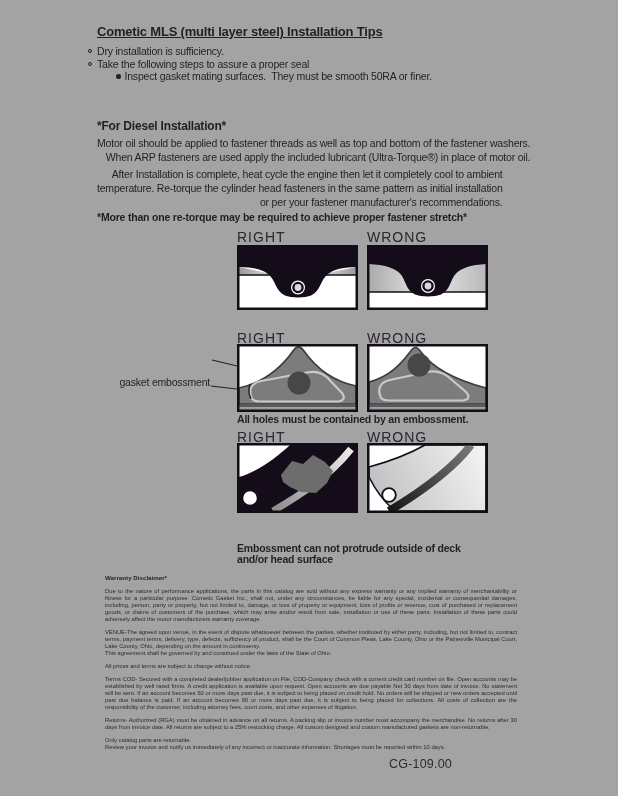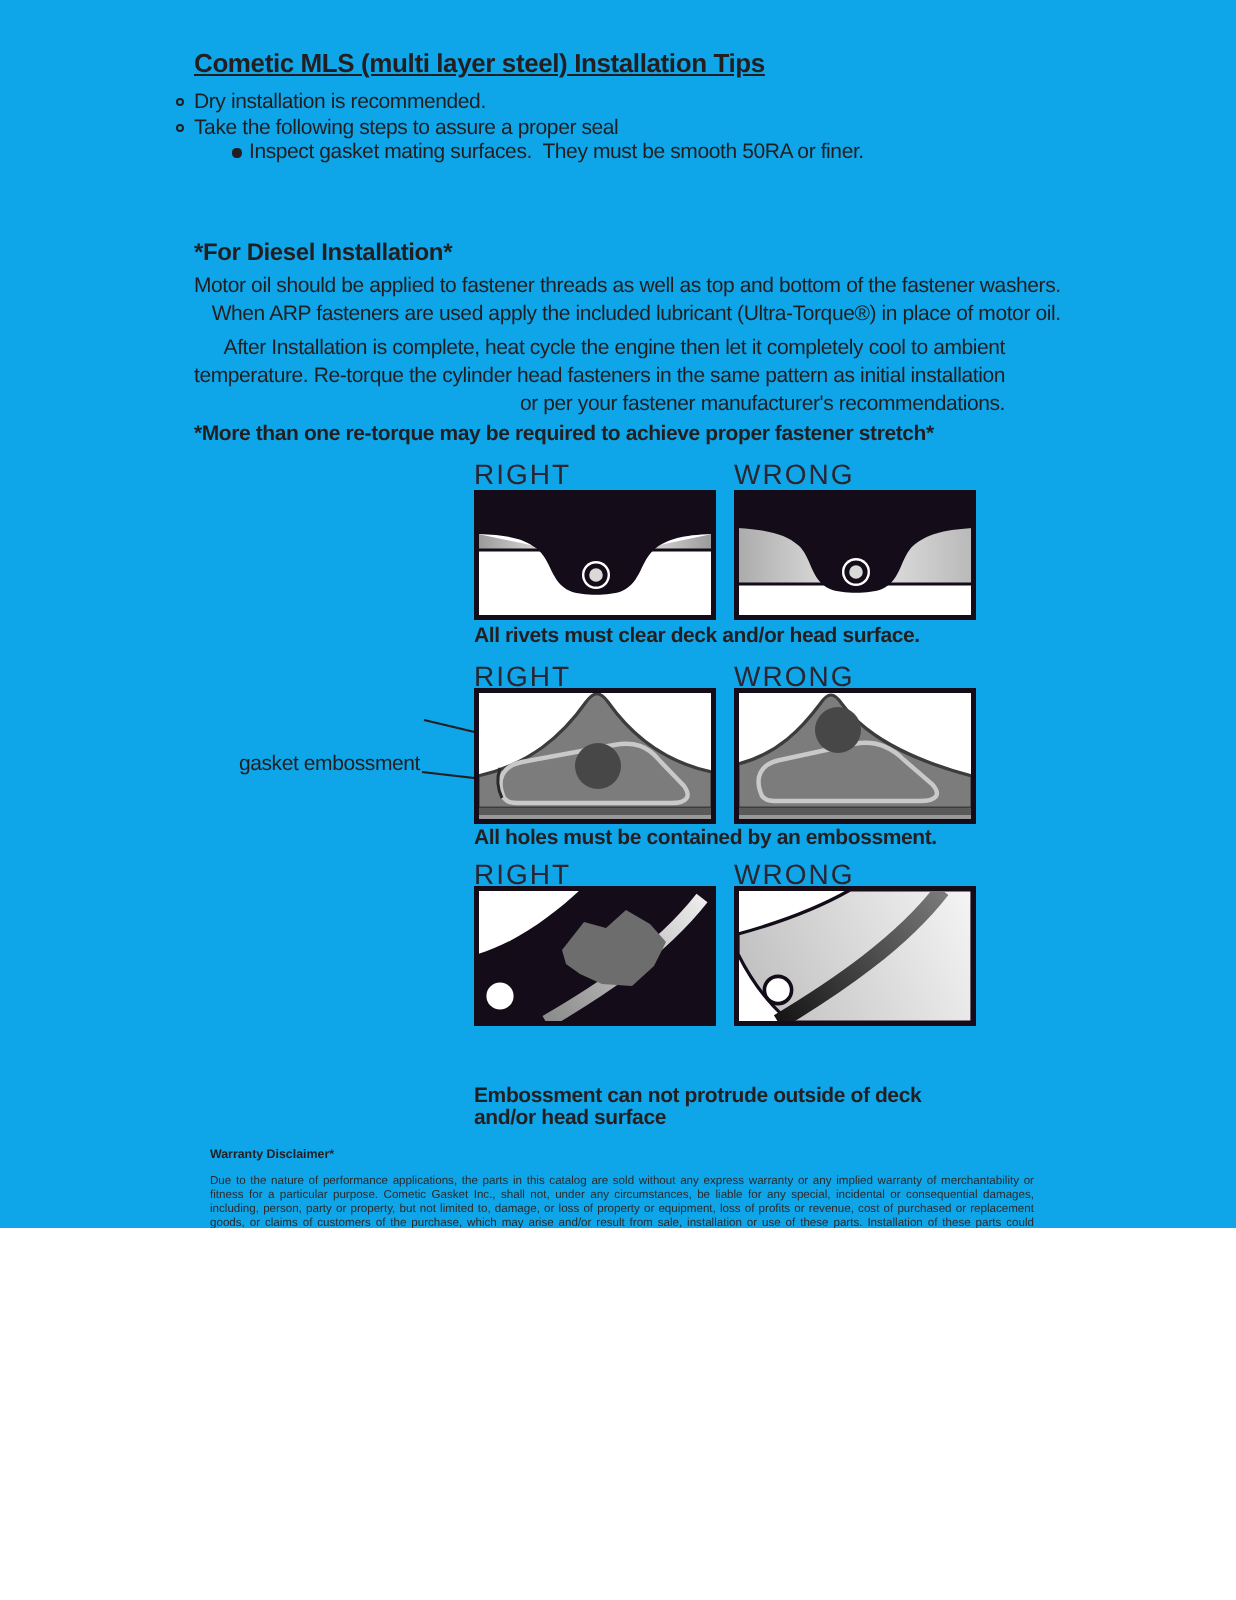--- a/index.html
+++ b/index.html
@@ -1,18 +1,18 @@
 <!DOCTYPE html>
 <html><head>
 <meta charset="utf-8">
 <style>
   * { margin:0; padding:0; box-sizing:border-box; }
   html,body { background:#ffffff; }
   .page {
-    position:relative; width:618px; height:614px; background:#0ea5e9;
+    position:relative; width:618px; height:796px; background:#a3a3a3;
     font-family:"Liberation Sans", sans-serif; color:#231f20; overflow:hidden;
   }
   .title {
     position:absolute; left:97px; top:24px;
     font-size:13px; font-weight:bold; letter-spacing:-0.2px;
     text-decoration:underline;
   }
   .bullets { position:absolute; left:88px; top:45px; font-size:10.5px; letter-spacing:-0.2px; }
   .b-row { display:flex; align-items:center; height:12.6px; white-space:pre; }
   .b-row.sub { margin-left:28px; }
@@ -45,21 +45,21 @@
 </head>
 <body>
 
 <div class="page">
 
   <div class="title">Cometic MLS (multi layer steel) Installation Tips</div>
 
   <div class="bullets">
     <div class="b-row">
       <span class="o-bullet"></span>
-      <span>Dry installation is recommended.</span>
+      <span>Dry installation is sufficiency.</span>
     </div>
     <div class="b-row">
       <span class="o-bullet"></span>
       <span>Take the following steps to assure a proper seal</span>
     </div>
     <div class="b-row sub">
       <span class="f-bullet"></span>
       <span>Inspect gasket mating surfaces.  They must be smooth 50RA or finer.</span>
     </div>
   </div>
@@ -111,21 +111,20 @@
       <rect x="2" y="19" width="117" height="28" fill="url(#g2a)"></rect>
       <rect x="2" y="48" width="117" height="15" fill="#ffffff"></rect>
       <line x1="2" y1="47" x2="119" y2="47" stroke="#150c19" stroke-width="1.4"></line>
       <path d="M2,2 H119 V19 C104,20 96,22.5 90,27.5 C83,33.5 84,45 74,49.5 C68,52 54,52 48,49.5 C38,45 39,33.5 32,27.5 C26,22.5 18,20 2,19 Z" fill="#150c19"></path>
       <circle cx="61" cy="41" r="7" fill="#ffffff"></circle>
       <circle cx="61" cy="41" r="4.6" fill="#d9d9d9" stroke="#150c19" stroke-width="2.4"></circle>
       <rect x="1.25" y="1.25" width="118.5" height="62.5" fill="none" stroke="#150c19" stroke-width="2.5"></rect>
     </svg>
   </div>
 
-  <div class="caption" style="top:313px;">All rivets must clear deck and/or head surface.</div>
 
   <div class="rw-label" style="left:237px; top:330px;">RIGHT</div>
   <div class="rw-label" style="left:367px; top:330px;">WRONG</div>
 
   <div class="anno-label" style="top:377px;">gasket embossment</div>
 
   <svg class="leader-svg" width="110" height="60" viewBox="0 0 110 60">
     <line x1="4" y1="20" x2="88" y2="40" stroke="#231f20" stroke-width="1.1"></line>
     <line x1="3" y1="46" x2="55" y2="52" stroke="#231f20" stroke-width="1.1"></line>
   </svg>

